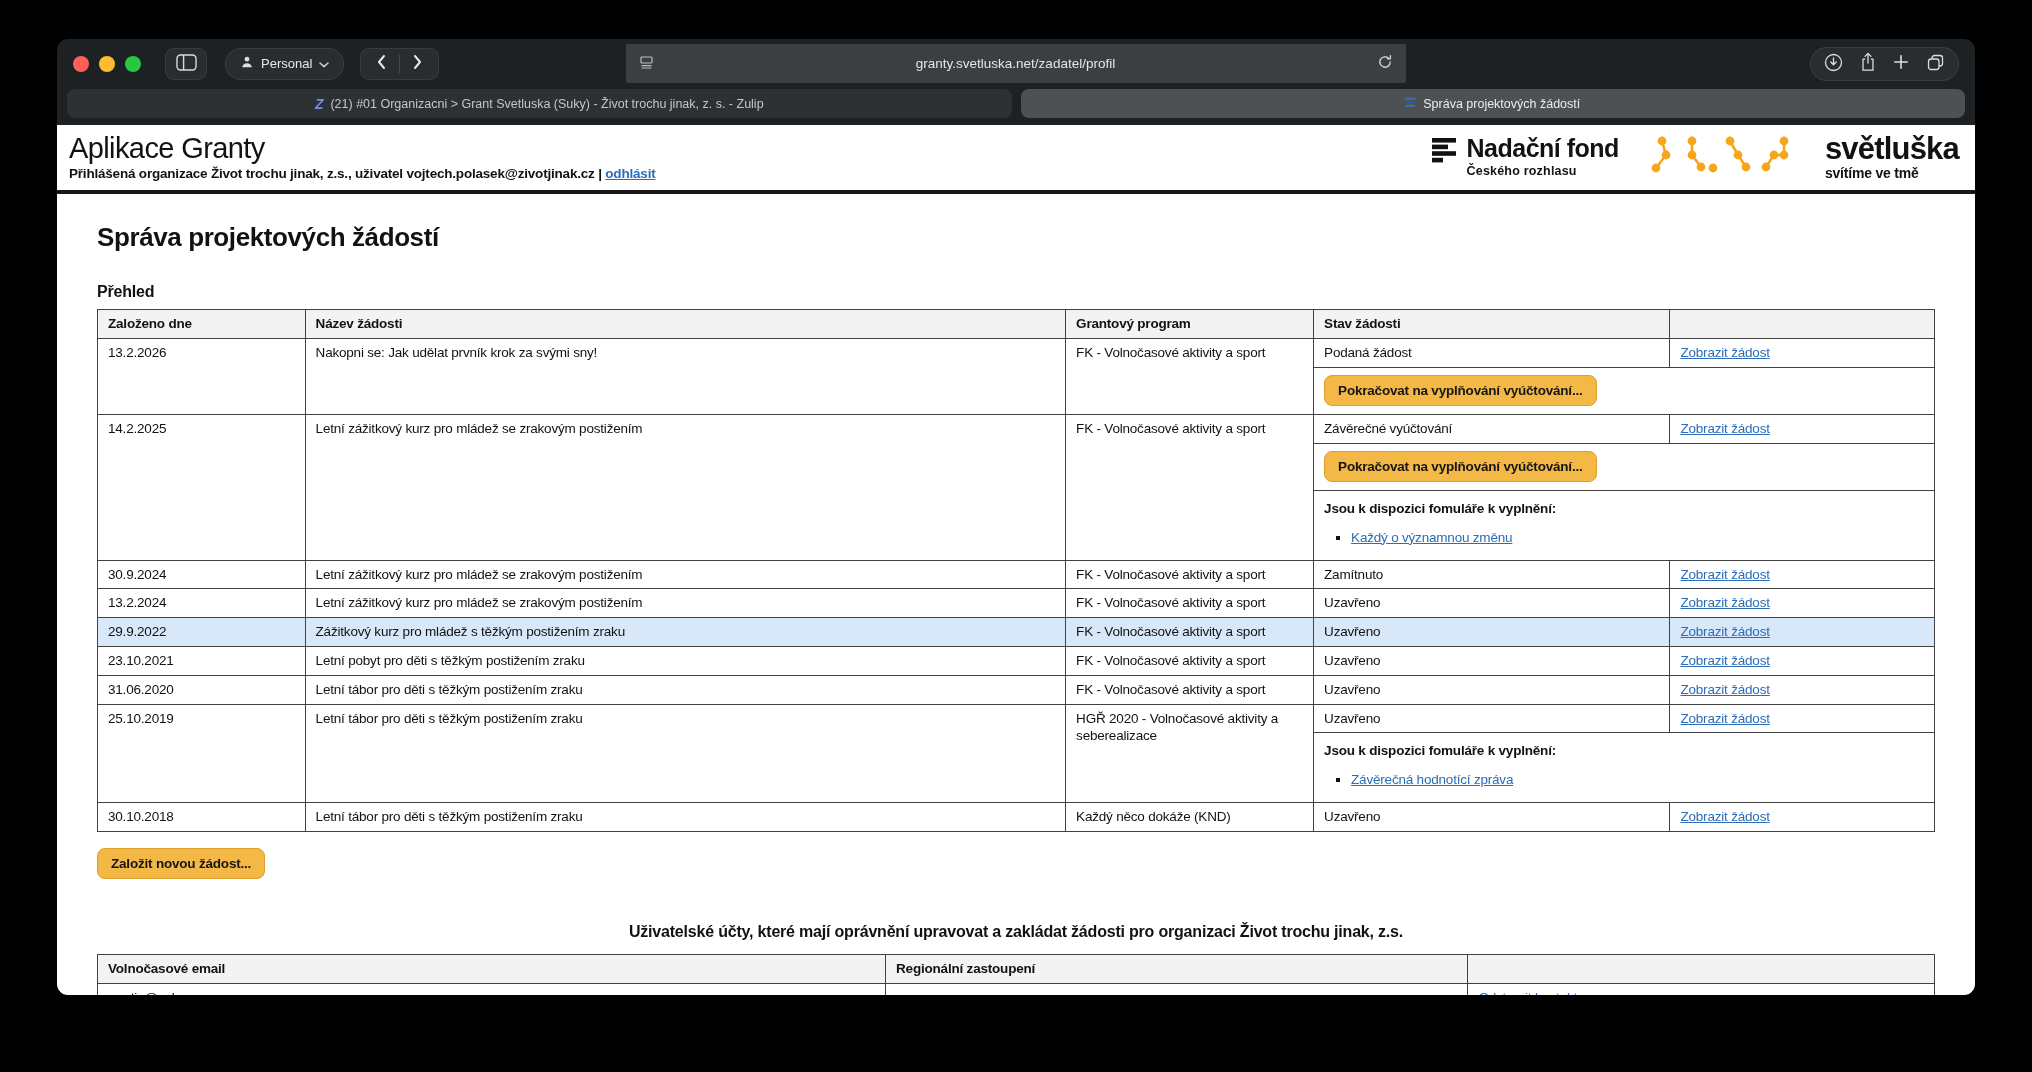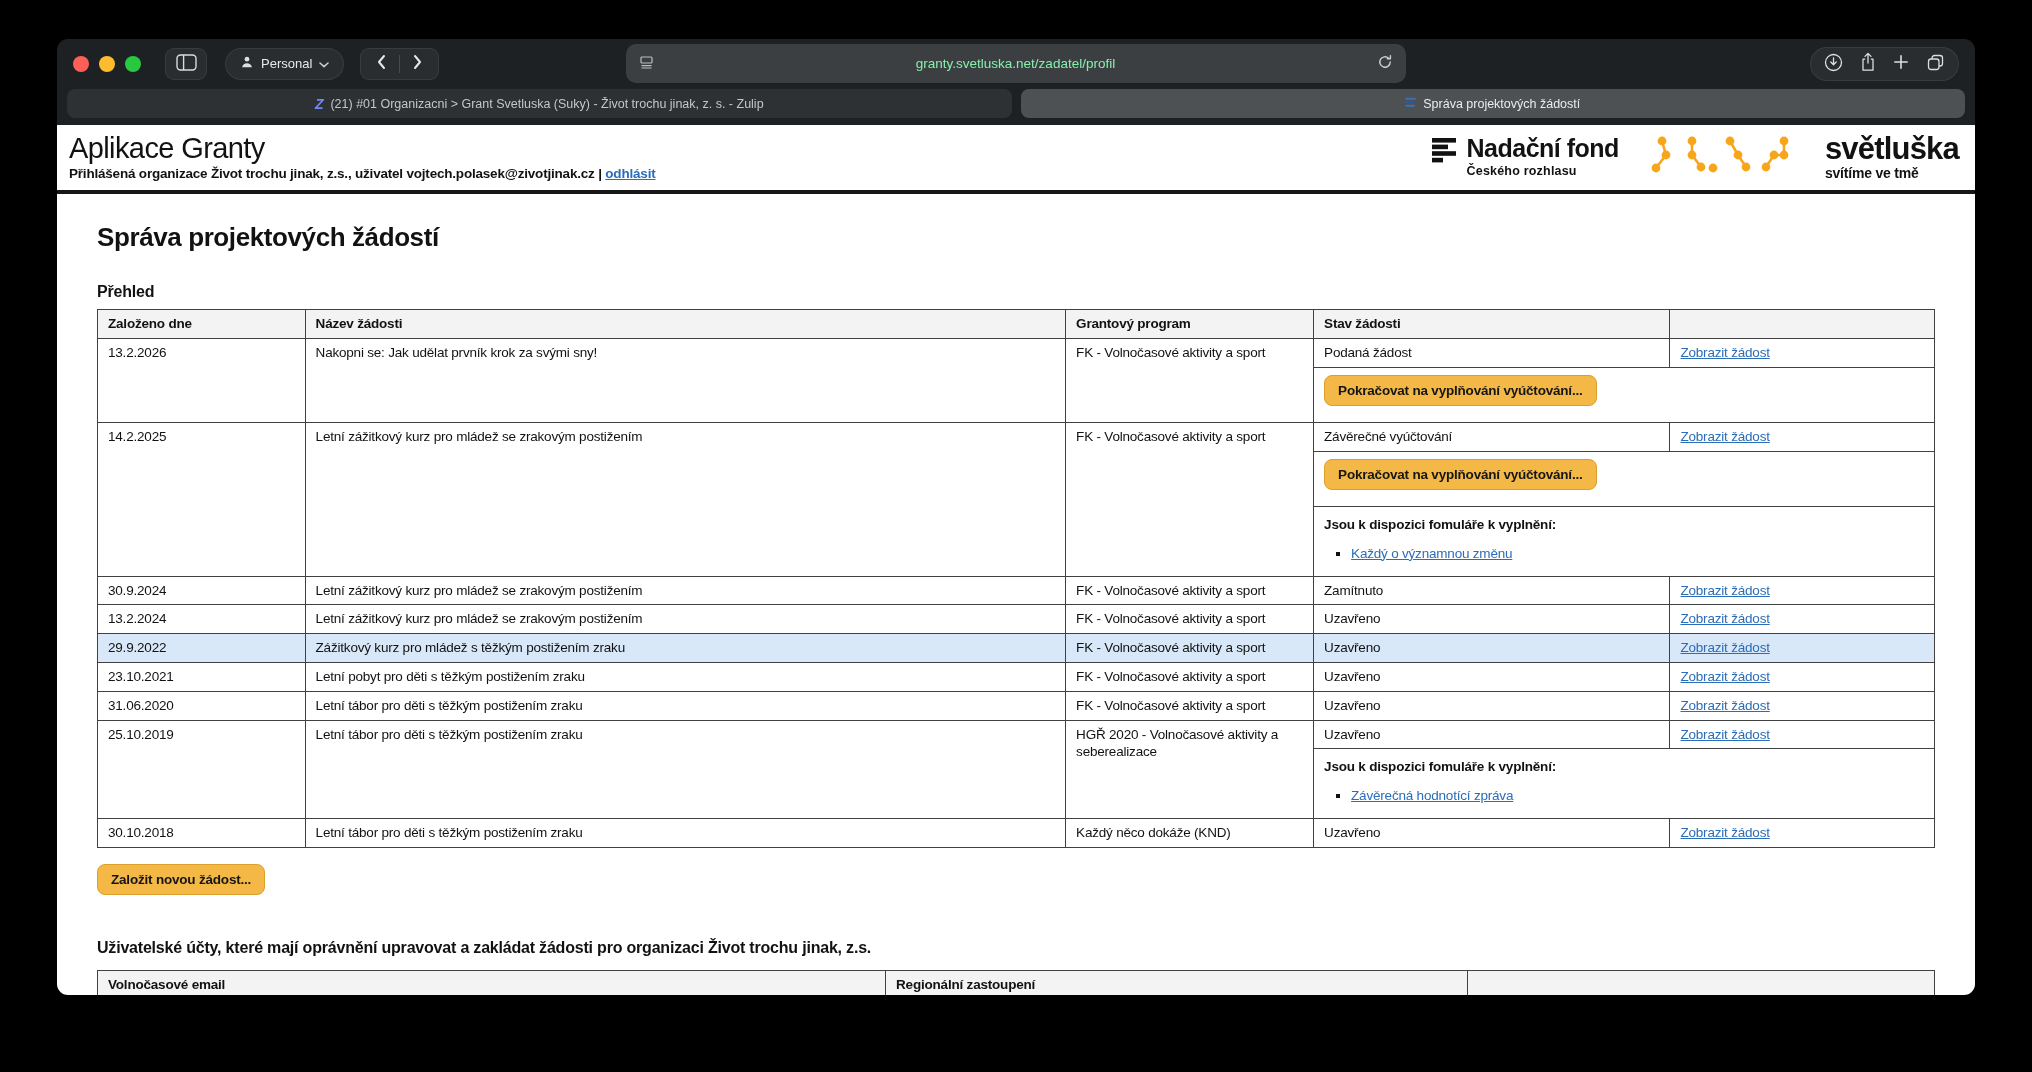--- a/index.html
+++ b/index.html
@@ -14,21 +14,21 @@
   .light{width:16px;height:16px;border-radius:50%;border:none;}
   .light.red{background:#ff5f57;} .light.yellow{background:#febc2e;} .light.green{background:#28c840;}
   .chip{background:rgba(255,255,255,.055);border:1px solid rgba(255,255,255,.08);
     border-radius:9px;display:flex;align-items:center;justify-content:center;color:#dfe2e3;}
   .icon-btn{width:42px;height:32px;margin-left:24px;background:rgba(255,255,255,.055);}
   .profile{height:32px;padding:0 14px;gap:7px;margin-left:18px;font-size:13px;border-radius:16px;color:#e6e8e9;}
   .navgrp{height:32px;margin-left:16px;padding:0 2px;}
   .navbtn{width:36px;height:30px;background:none;border:none;display:flex;align-items:center;justify-content:center;}
   .navsep{width:1px;height:18px;background:rgba(255,255,255,.14);}
   .urlbar{position:absolute;left:569px;top:5px;width:780px;height:39px;background:#3b3f41;
-    border-radius:10px;display:flex;align-items:center;padding:0 13px;color:#86efac;font-size:13.5px;}
+    border-radius:2px;display:flex;align-items:center;padding:0 13px;color:#e5e5e5;font-size:13.5px;}
   .u-text{flex:1;text-align:center;}
   .right-icons{margin-left:auto;height:34px;padding:0 13px;gap:17px;border-radius:17px;}
   
   .tabstrip{flex:0 0 37px;display:flex;gap:9px;padding:1px 10px 7px;}
   .tab{flex:1;min-width:0;border-radius:8px;display:flex;align-items:center;justify-content:center;
     gap:7px;font-size:12.5px;color:#c3c7c9;background:#2d3133;}
   .tab.active{background:#4d5154;color:#eaeced;}
   .t-label{white-space:nowrap;overflow:hidden;text-overflow:ellipsis;}
   .zulip-z{font-weight:800;font-size:14px;color:#7487f7;font-style:italic;}
   
@@ -44,28 +44,28 @@
   .nf-l2{font-size:12.5px;font-weight:700;margin-top:3px;letter-spacing:.2px;}
   .sv-l1{font-size:31px;font-weight:800;letter-spacing:-0.8px;line-height:.95;}
   .sv-l2{font-size:14px;font-weight:700;margin-top:2px;}
   .main{flex:1;padding:28px 40px 0;}
   .page-title{font-size:26px;font-weight:700;margin-bottom:30px;letter-spacing:-0.4px;}
   .sec{font-size:16px;font-weight:700;margin-bottom:8px;}
   table{width:100%;border-collapse:collapse;font-size:13.5px;}
   th,td{border:1px solid #414141;padding:5px 10px;vertical-align:top;text-align:left;line-height:1.32;}
   tr.head th{background:#f3f3f3;font-weight:700;}
   tr.hl td{background:#d9e8f8;}
-  .btncell{padding:7px 10px 16px;}
+  .btncell{padding:7px 10px 8px;}
   .orange{background:#f3b845;border:1px solid #dc9f2b;border-radius:8px;padding:7px 13px;
     font-size:13.5px;font-weight:700;color:#161616;font-family:inherit;letter-spacing:-0.2px;}
   .formscell{padding:9px 10px 11px;}
   .formsnote{font-weight:700;}
   .formscell ul{margin:11px 0 2px 27px;list-style:square;}
   .newbtn{margin:16px 0 44px;}
-  .users-head{font-size:16px;font-weight:700;margin:0 0 13px;}
+  .users-head{font-size:16px;font-weight:700;margin:0 0 13px;text-align:center;}
 </style>
 </head>
 <body>
 
 <div class="stage">
   <div class="window">
 
     <div class="toolbar">
       <div class="lights">
         <button class="light red"></button>

